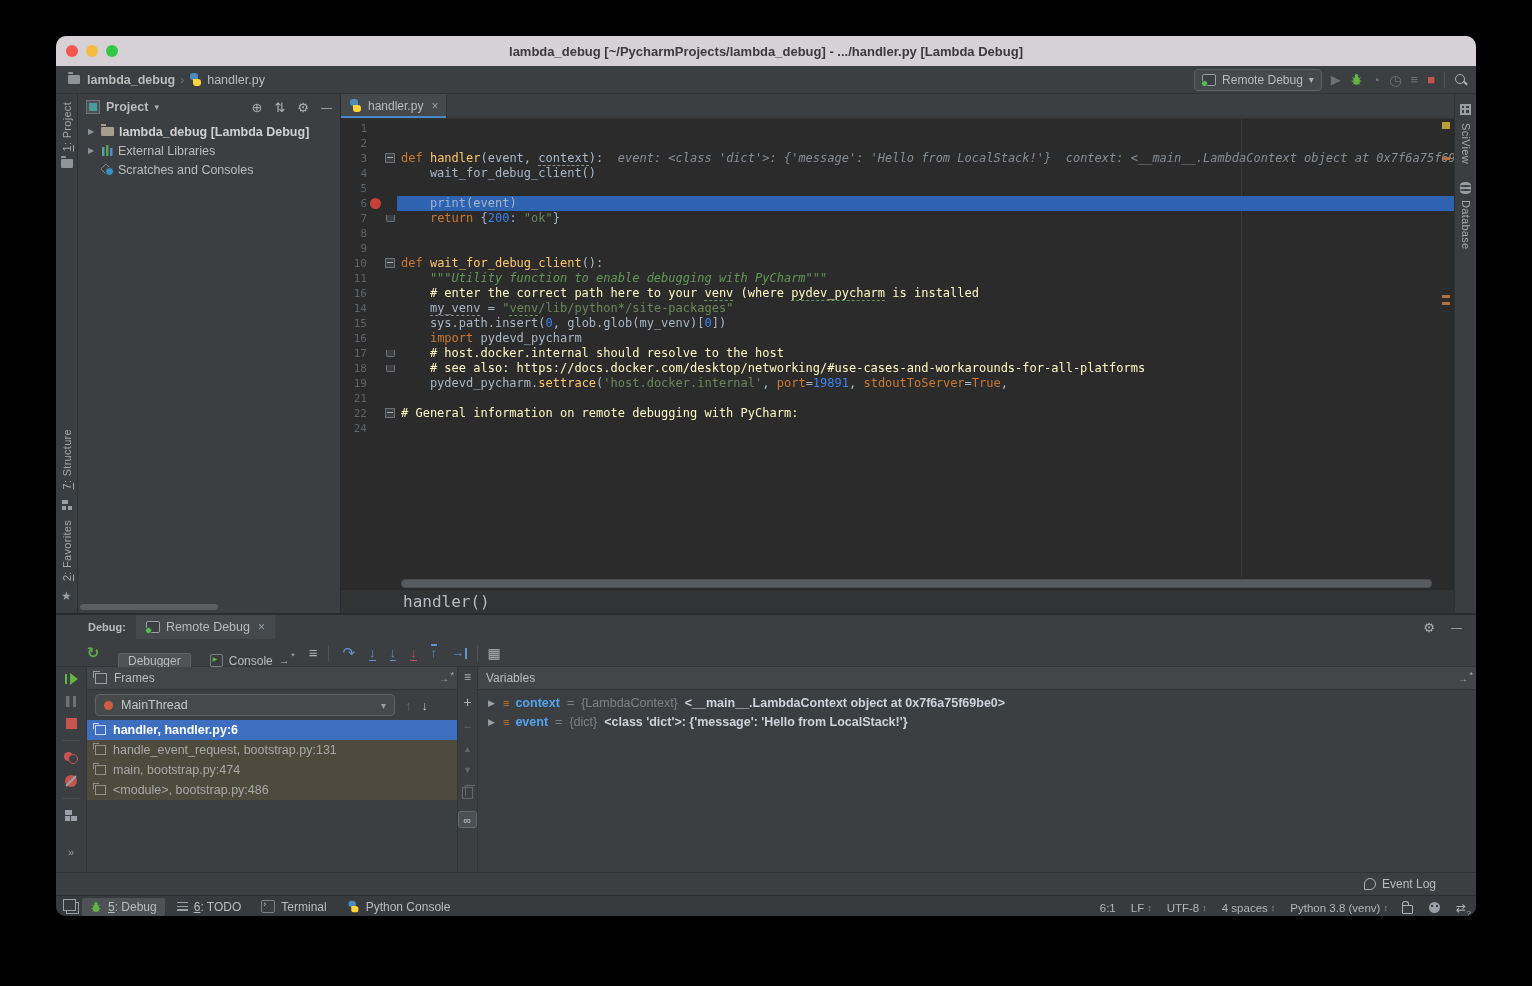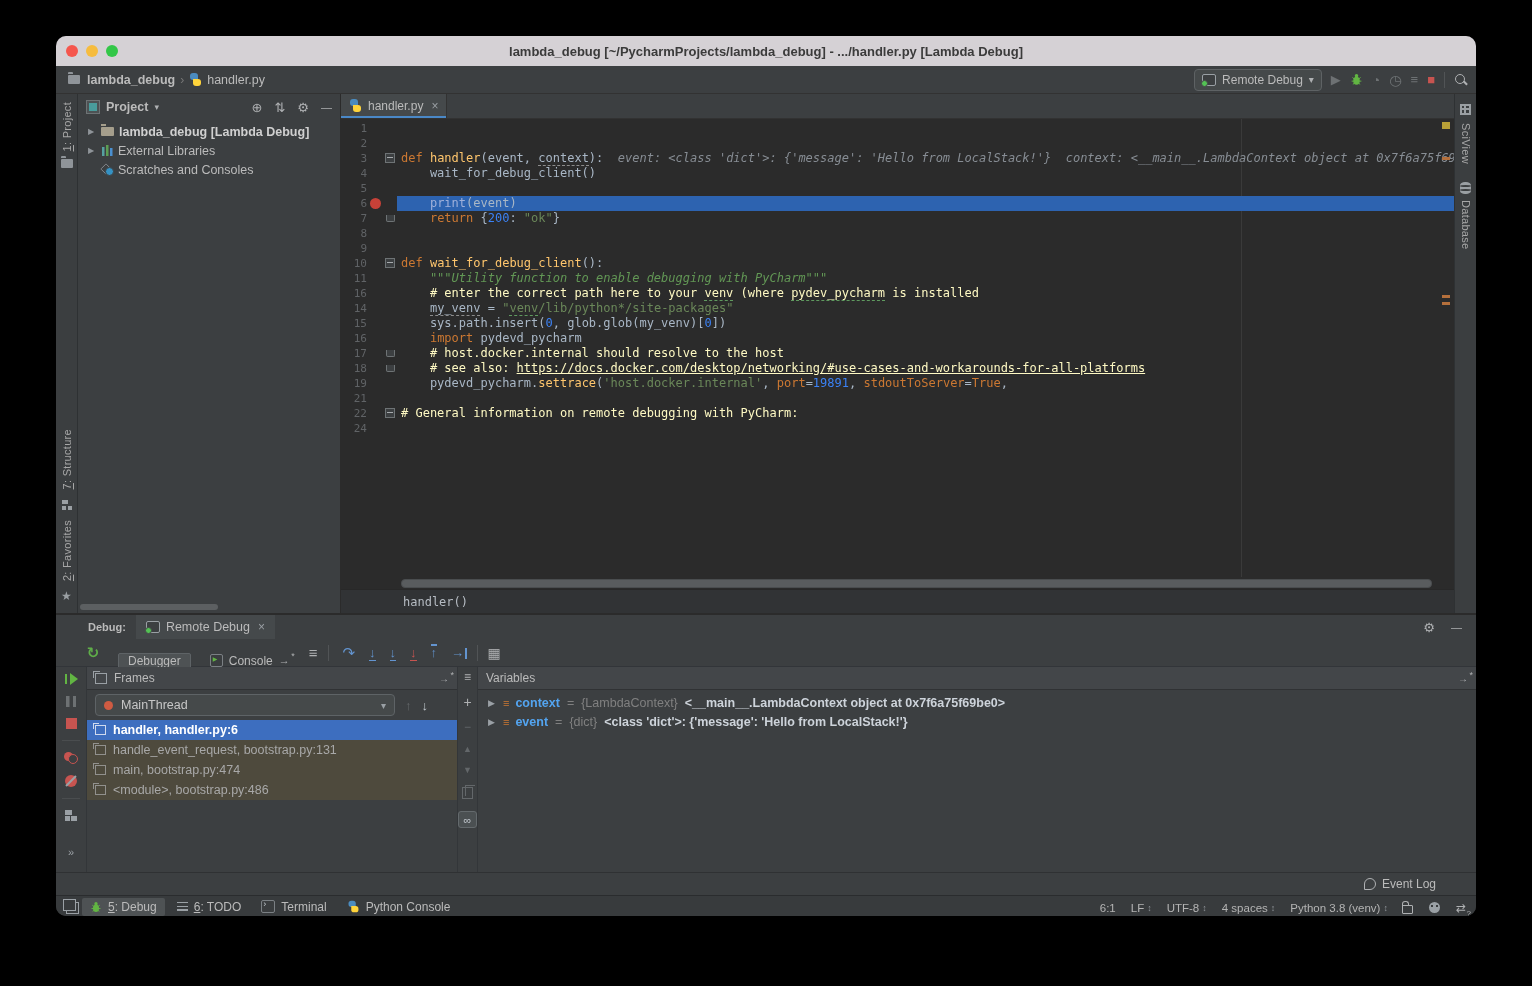--- a/index.html
+++ b/index.html
@@ -90,30 +90,30 @@
   .gmark{width:16px;display:flex;justify-content:center;align-items:center;}
   .gfold{width:14px;display:flex;justify-content:center;align-items:center;}
   .bpdot{width:11px;height:11px;border-radius:50%;background:#c64138;}
   .fold-box{width:8px;height:8px;border:1px solid #6e7375;background:#3c3f41;position:relative;}
   .fold-box::after{content:"";position:absolute;left:1px;right:1px;top:3px;height:1px;background:#a7abae;}
   .fold-end{width:7px;height:6px;border:1px solid #6e7375;border-top:none;background:#3c3f41;border-radius:0 0 2px 2px;}
   .txt{padding-left:4px;}
   .sk{color:#cc7832;}.sf{color:#ffc66d;}.ss{color:#6a8759;}.sc{color:#fef9c3;}
   .sd{color:#629755;font-style:italic;}.sn{color:#3b82f6;}.sp{color:#a9b7c6;}
   .sb{color:#9fb0da;}
-  .su{text-decoration:underline;}
+  .su{}
   .sw{border-bottom:1px dashed #8c8c8c;}
   .swg{border-bottom:1px dashed #5f9a5f;}
   .shint{color:#878d94;font-style:italic;}
   .estripe{position:absolute;right:3px;top:0;bottom:0;width:12px;}
   .emark{position:absolute;right:1px;width:8px;height:4px;}
   .ehscroll{height:12px;position:relative;background:#2b2b2b;}
   .ehthumb{position:absolute;left:60px;right:22px;top:2px;height:7px;border-radius:4px;background:#595c5e;border:1px solid #4a4d4f;}
   .ebread{height:23px;background:#313335;border-top:1px solid #282828;display:flex;align-items:center;
-    padding-left:62px;color:#b6bcc3;font-size:12px;font-family:"DejaVu Sans Mono",monospace;}
+    padding-left:62px;color:#b6bcc3;font-size:16px;font-family:"DejaVu Sans Mono",monospace;}
   
   .debug{height:257px;background:#3c3f41;border-top:2px solid #2b2b2b;display:flex;flex-direction:column;}
   .dbg-head{height:24px;display:flex;align-items:center;padding-left:22px;}
   .dbg-label{color:#bbb;font-size:11px;font-weight:bold;padding:0 10px;}
   .sess-tab{display:flex;align-items:center;gap:6px;background:#45494b;height:24px;padding:0 10px;color:#bbb;font-size:12.5px;}
   .dbg-head-right{margin-left:auto;display:flex;align-items:center;gap:16px;padding-right:14px;color:#afb1b3;font-size:13px;}
   .dbg-toolbar{height:27px;display:flex;align-items:center;border-bottom:1px solid #323539;padding-left:22px;gap:10px;}
   .rerun{width:30px;text-align:center;color:#5fad49;font-size:15px;font-weight:bold;}
   .dtab{height:21px;display:flex;align-items:flex-start;gap:6px;padding:0 9px;font-size:12px;color:#bbb;border-radius:2px;margin-top:24px;}
   .dtab.active{background:#4e5254;border:1px solid #5e6366;}

